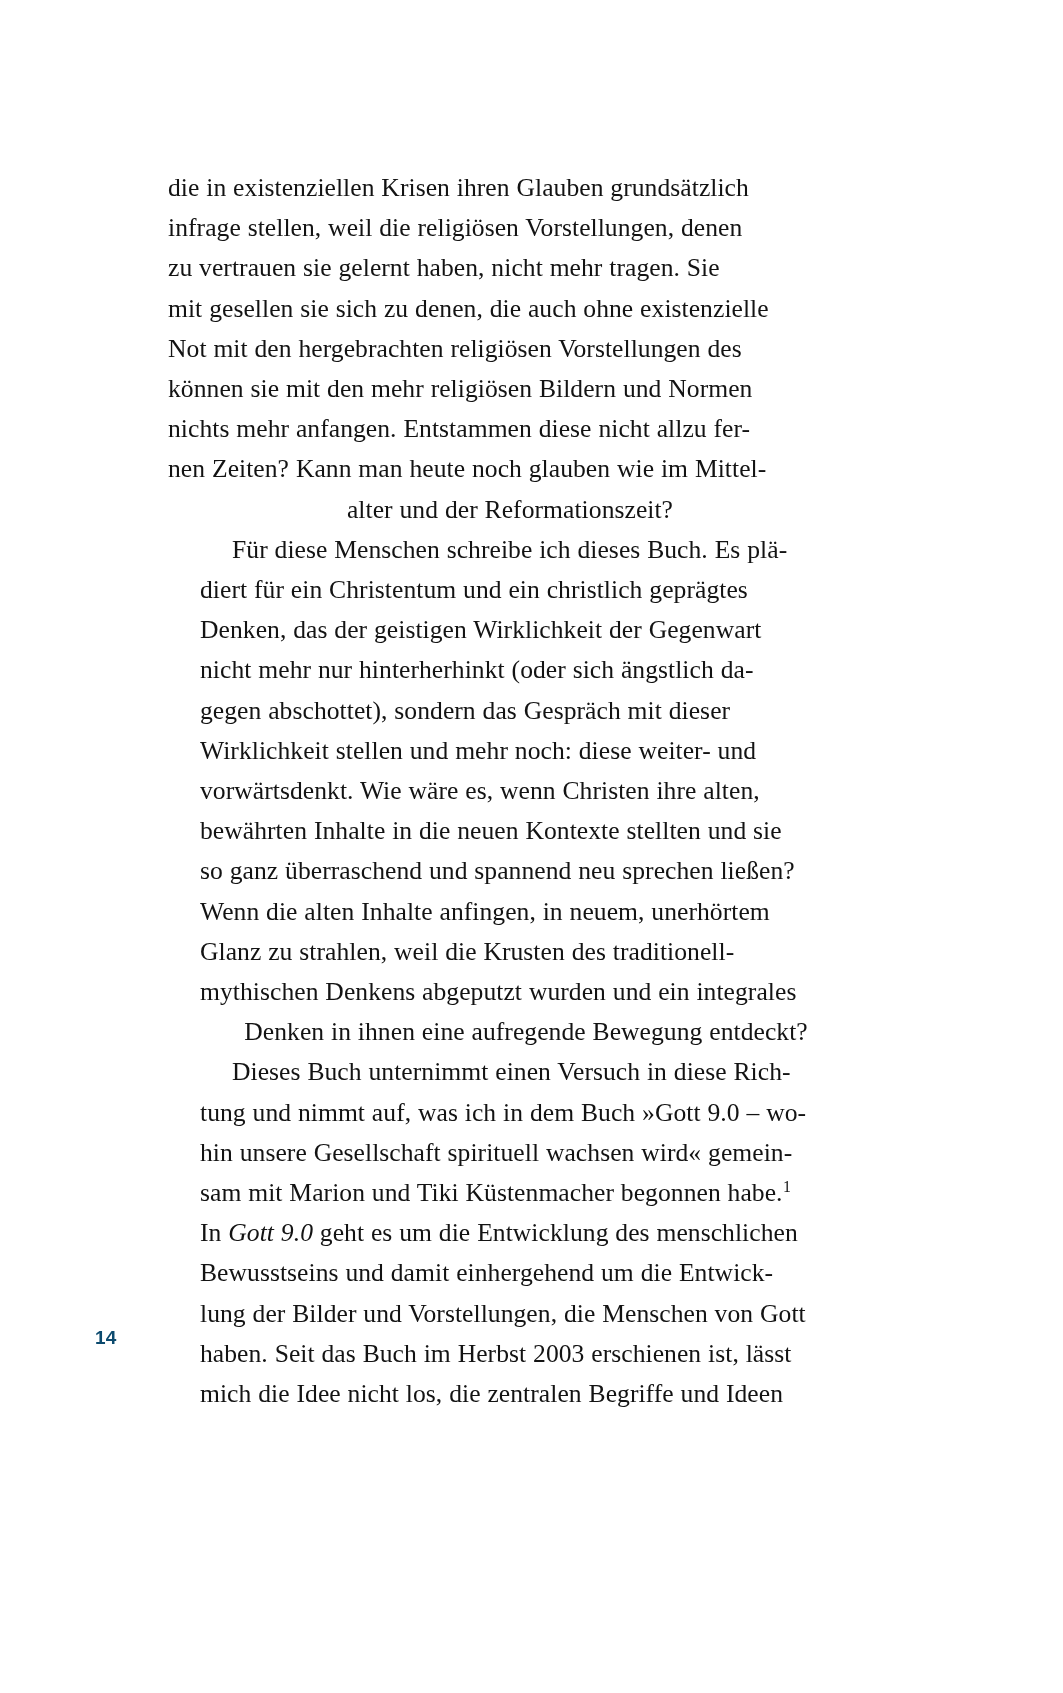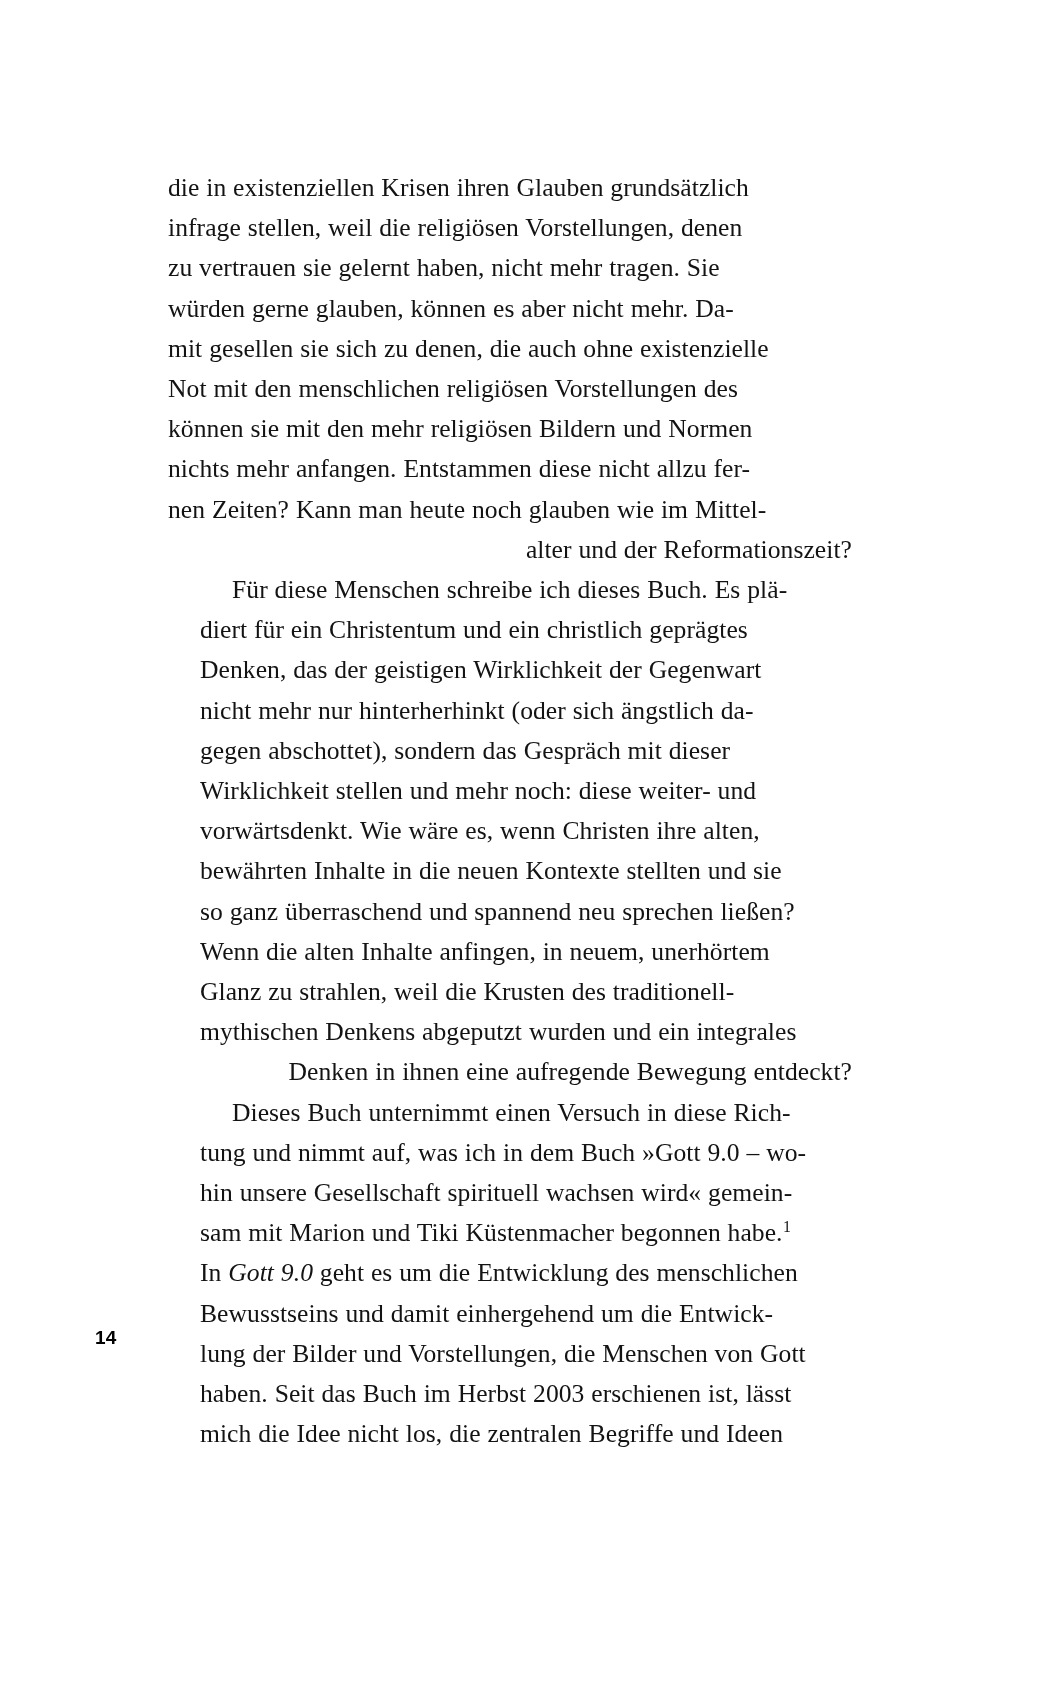--- a/index.html
+++ b/index.html
@@ -37,21 +37,21 @@
   .para + .para {
     text-indent: 32px;
   }
   .para .ln-just {
     display: flex;
     justify-content: space-between;
     white-space: nowrap;
   }
   .para .ln-last {
     display: block;
-    text-align: right;
+    text-align: center;
     white-space: nowrap;
   }
   .para .ln-ind {
     display: flex;
     justify-content: space-between;
     white-space: nowrap;
     padding-left: 32px;
     align-items: flex-end;
   }
   em.title {
@@ -64,48 +64,45 @@
     padding-left: 0.5px;
   }
   .folio {
     position: absolute;
     left: 95px;
     top: 1327px;
     font-family: "Liberation Sans", "DejaVu Sans", sans-serif;
     font-weight: bold;
     font-size: 19px;
     letter-spacing: 0.2px;
-    color: #000000;
+    color: #0c4a6e;
   }
 </style>
 </head>
 <body>
 
 <div class="page">
 
   <div class="text-column">
 
     <p class="para">
       <span class="ln-just">
           <span>die in existenziellen Krisen ihren Glauben grundsätzlich</span>
         </span>
       <span class="ln-just">
           <span>infrage stellen, weil die religiösen Vorstellungen, denen</span>
         </span>
       <span class="ln-just">
           <span>zu vertrauen sie gelernt haben, nicht mehr tragen. Sie</span>
         </span>
       <span class="ln-just">
-          <span>würden gerne glauben, können es aber nicht mehr. Da-</span>
-        </span>
-      <span class="ln-just">
           <span>mit gesellen sie sich zu denen, die auch ohne existenzielle</span>
         </span>
       <span class="ln-just">
-          <span>Not mit den menschlichen religiösen Vorstellungen des</span>
+          <span>Not mit den hergebrachten religiösen Vorstellungen des</span>
         </span>
       <span class="ln-just">
           <span>können sie mit den mehr religiösen Bildern und Normen</span>
         </span>
       <span class="ln-just">
           <span>nichts mehr anfangen. Entstammen diese nicht allzu fer-</span>
         </span>
       <span class="ln-just">
           <span>nen Zeiten? Kann man heute noch glauben wie im Mittel-</span>
         </span>

